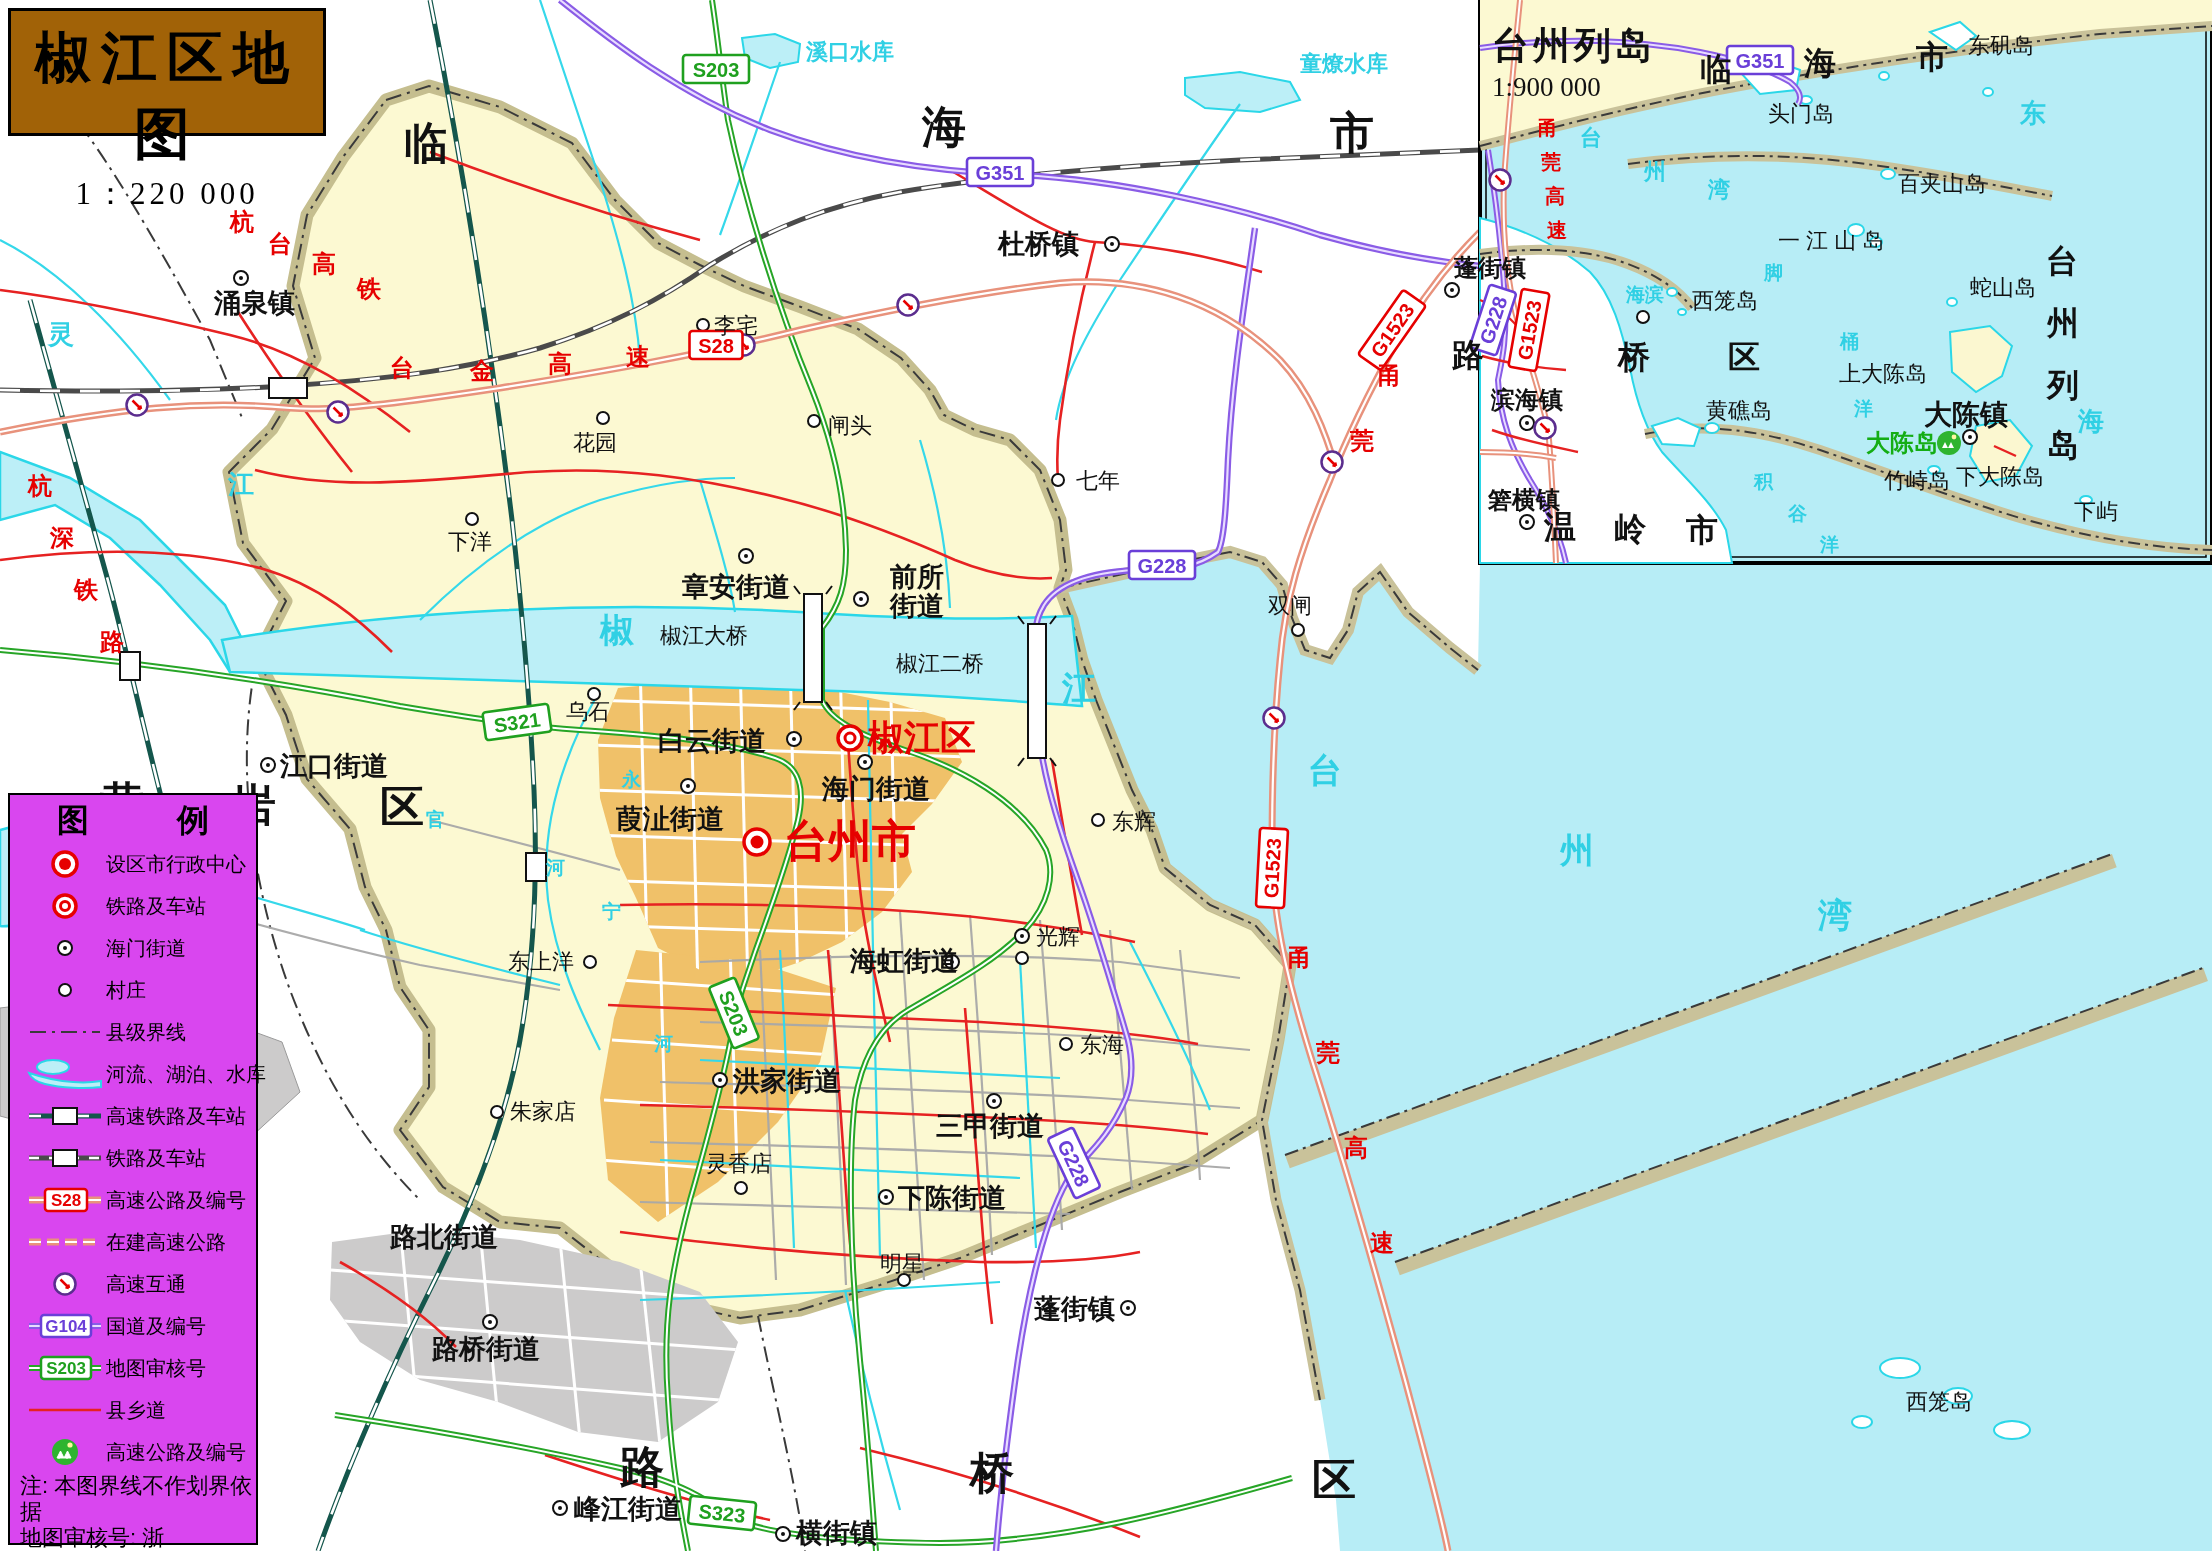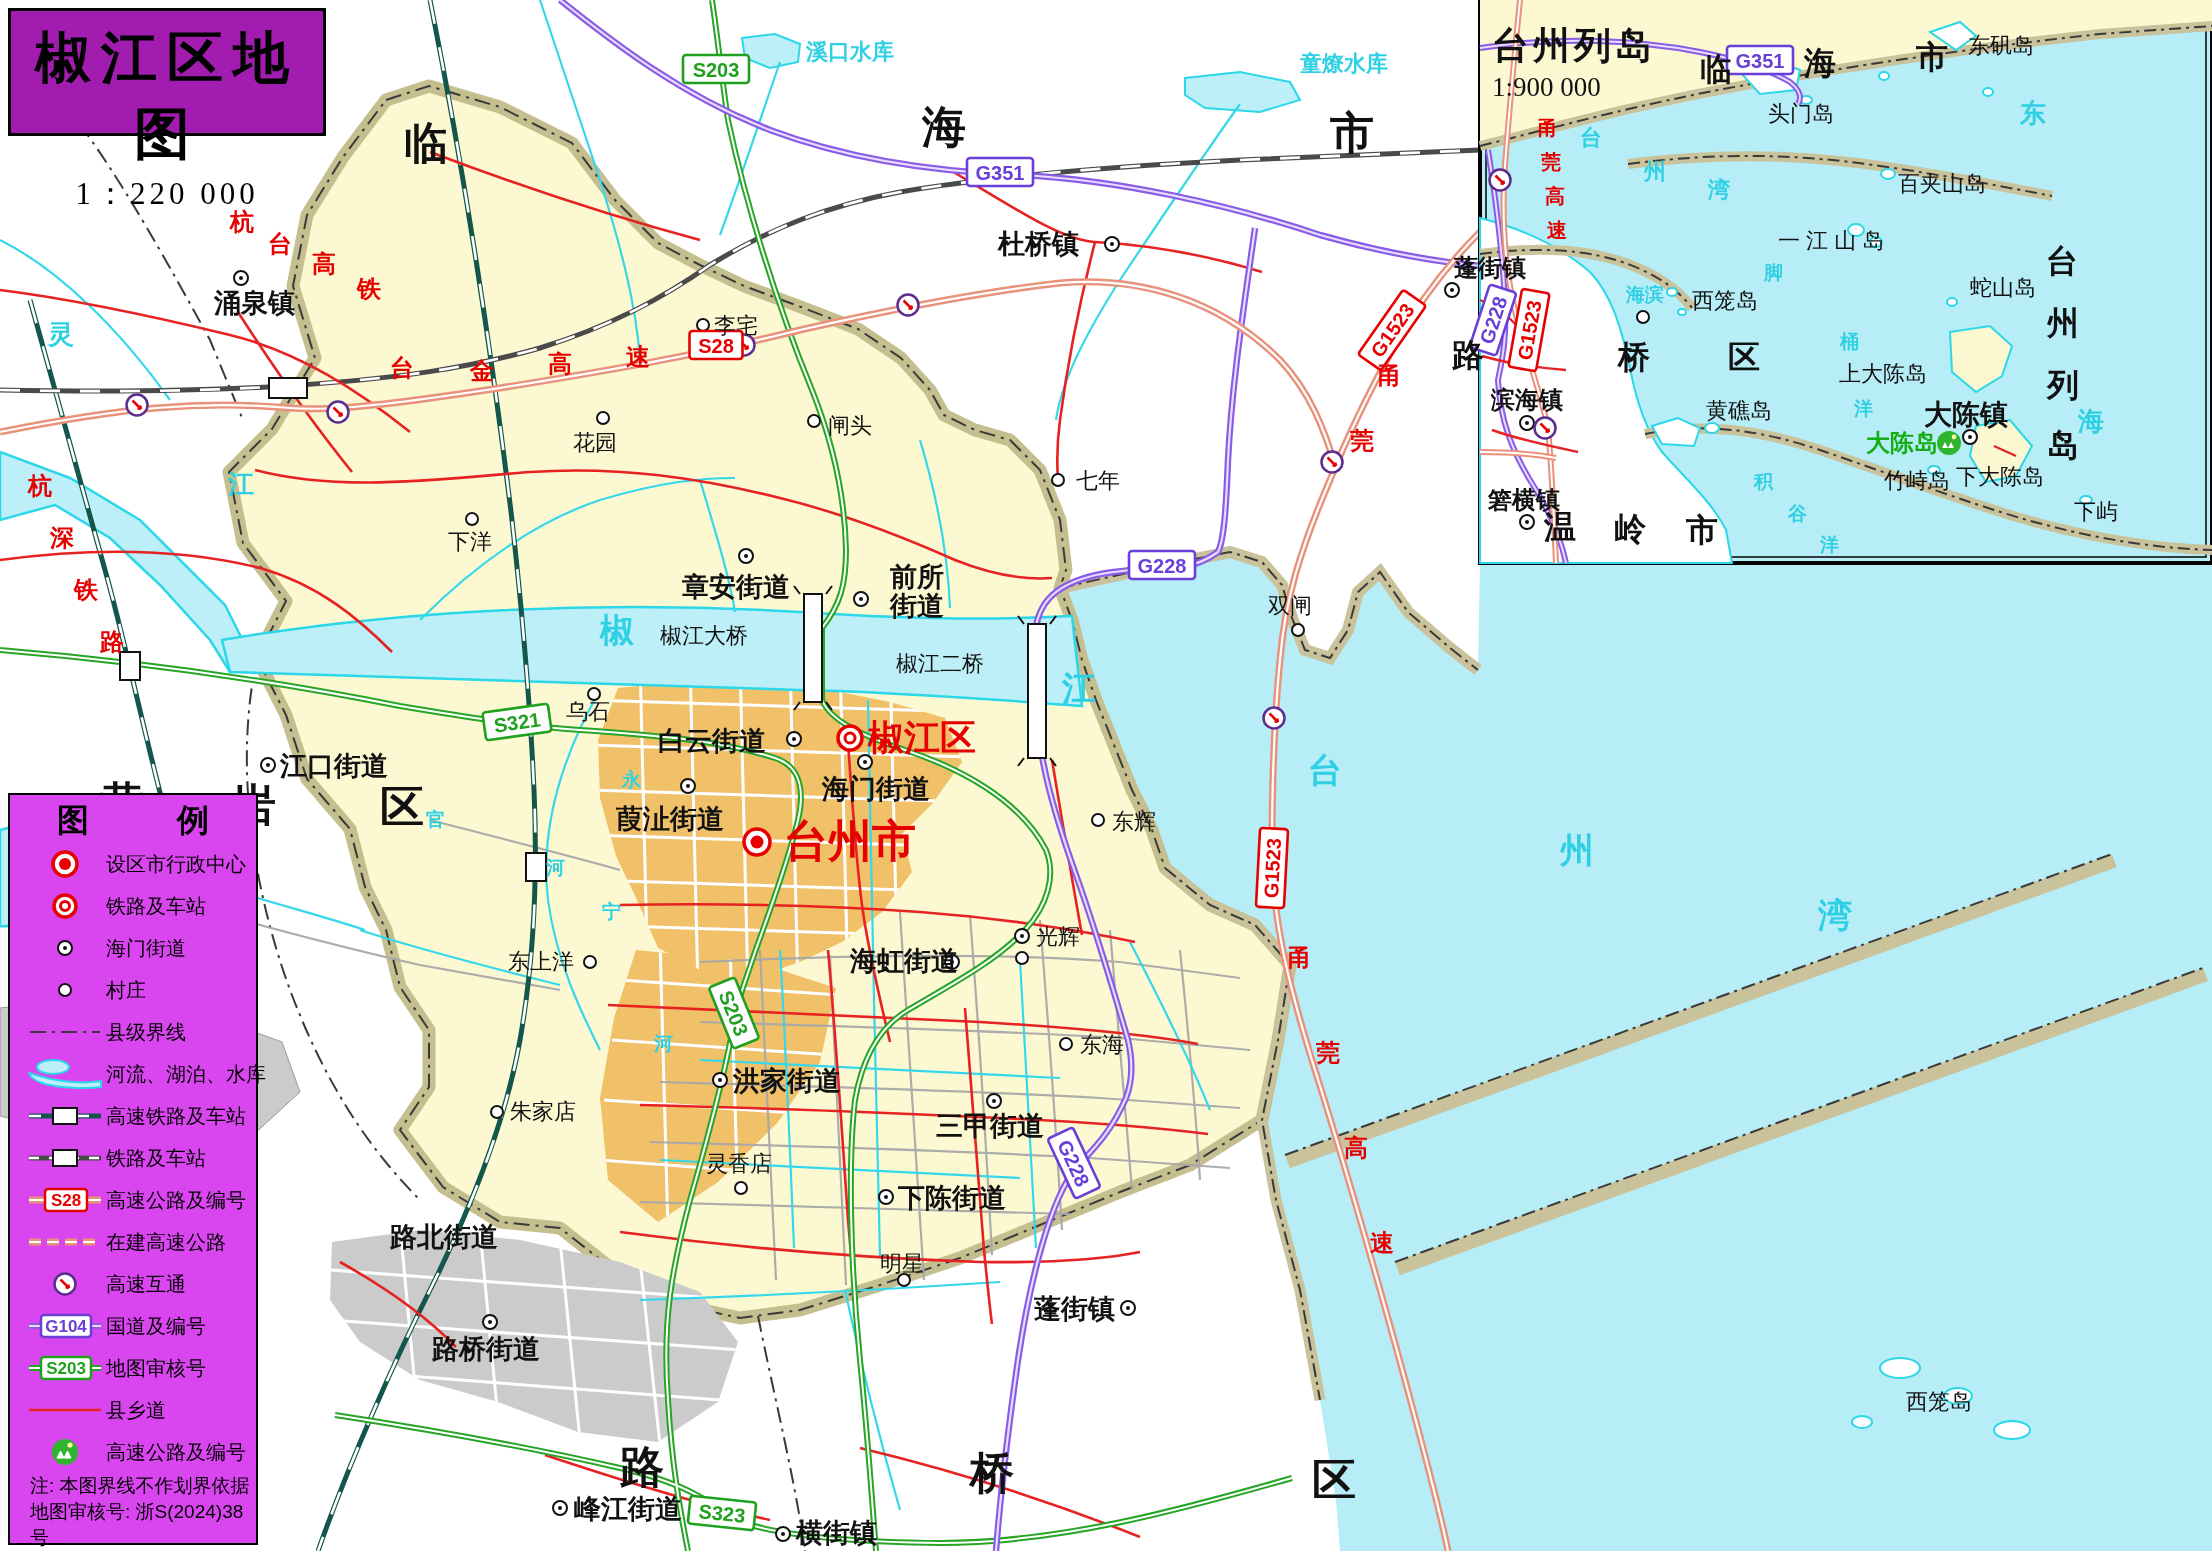--- a/index.html
+++ b/index.html
@@ -21,34 +21,34 @@
   .R  {font-size:24px;font-weight:600;fill:#E60000;}
   .Ri {font-size:20px;font-weight:600;fill:#E60000;}
   .I  {font-size:22px;fill:#111;}
   .IT {font-size:24px;font-weight:600;fill:#111;}
   .ITB{font-size:28px;font-weight:700;fill:#111;}
   .IB {font-size:32px;font-weight:700;fill:#111;font-family:"Liberation Serif",serif;}
   .G  {font-size:24px;font-weight:700;fill:#14AD14;}
   .ti {font-size:37px;font-weight:700;fill:#111;font-family:"Liberation Serif",serif;letter-spacing:4px;}
   .ts {font-size:27px;fill:#111;font-family:"Liberation Serif",serif;}
   
-  #titlebox{position:absolute;left:8px;top:8px;width:318px;height:128px;background:#a21caf;
+  #titlebox{position:absolute;left:8px;top:8px;width:318px;height:128px;background:#a16207;
             border:3px solid #000;box-sizing:border-box;text-align:center;z-index:30;}
   #titlebox .tb-main{font-family:"Liberation Serif",serif;font-weight:700;font-size:56px;
             letter-spacing:10px;margin-top:10px;color:#000;}
   #titlebox .tb-scale{font-family:"Liberation Serif",serif;font-size:31px;letter-spacing:4px;color:#000;}
   
   #legend{position:absolute;left:8px;top:793px;width:250px;height:752px;background:#d946ef;
           border:2.5px solid #000;box-sizing:border-box;z-index:25;padding:4px 0 0 0;}
   #legend .lg-title{font-family:"Liberation Serif",serif;font-weight:700;font-size:32px;
           letter-spacing:40px;text-indent:40px;text-align:center;color:#000;}
   .lg-row{display:flex;align-items:center;height:42px;padding-left:14px;}
   .lg-sym{width:82px;flex:0 0 82px;display:flex;justify-content:center;align-items:center;}
   .lg-lab{font-size:20px;color:#000;white-space:nowrap;}
-  .lg-note{font-size:19px;color:#000;padding-left:20px;line-height:26px;}
+  .lg-note{font-size:22px;color:#000;padding-left:10px;line-height:26px;}
 </style>
 </head>
 <body>
 
 <div id="stage">
 
 <svg id="mapsvg" width="2212" height="1551" viewBox="0 0 2212 1551">
   <defs>
     <clipPath id="clipCity">
       <polygon points="618,688 700,680 770,686 830,690 890,702 945,718 962,762 932,804 902,834 912,872 882,912 842,942 800,962 758,976 700,970 658,948 636,898 616,856 600,798 598,740"></polygon>

